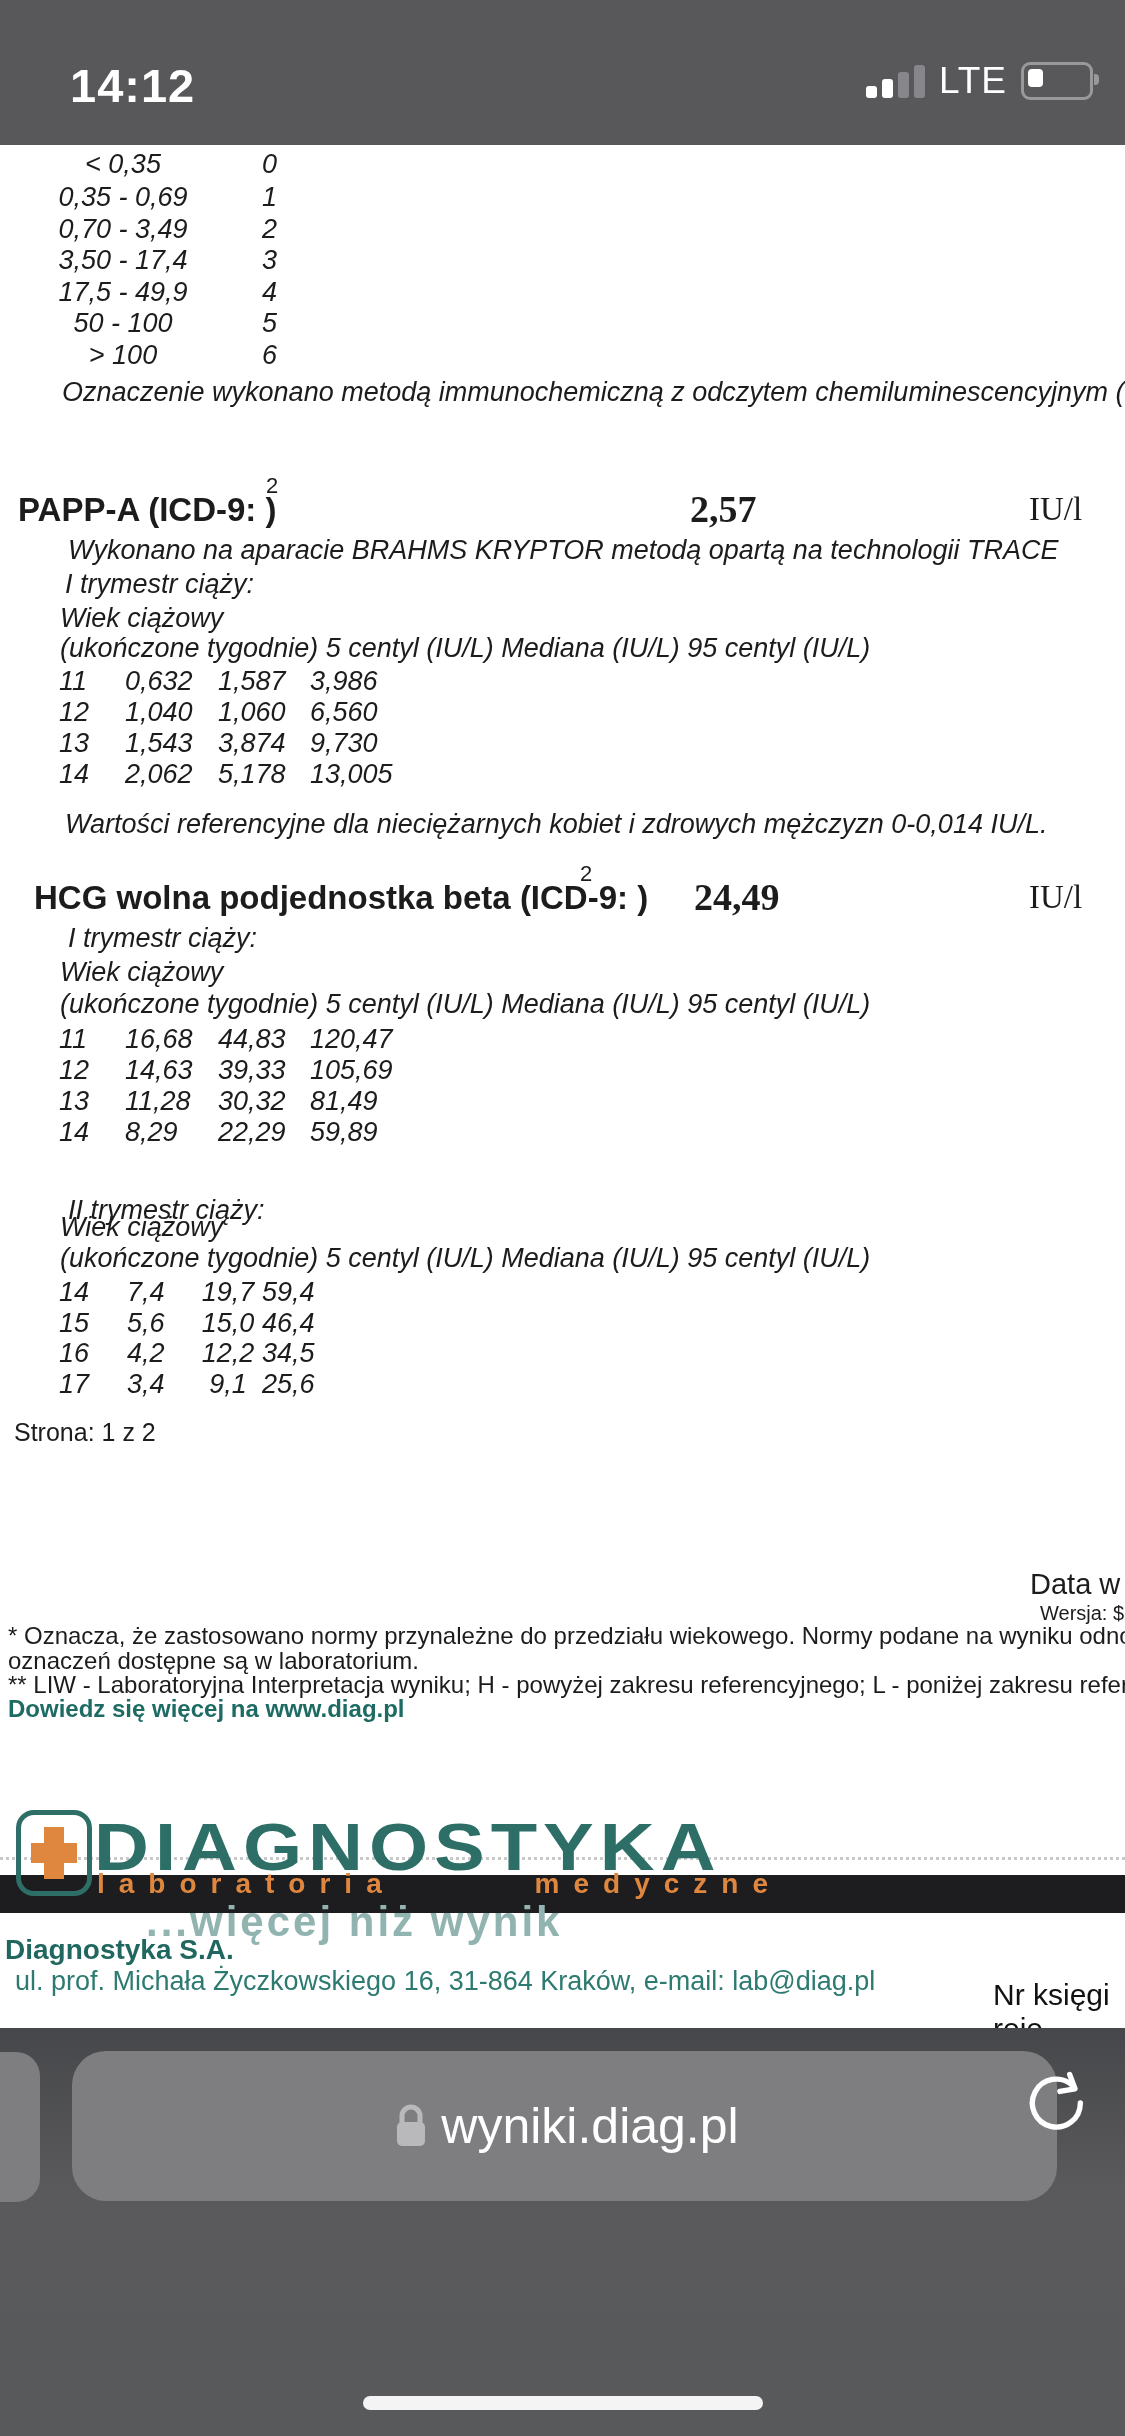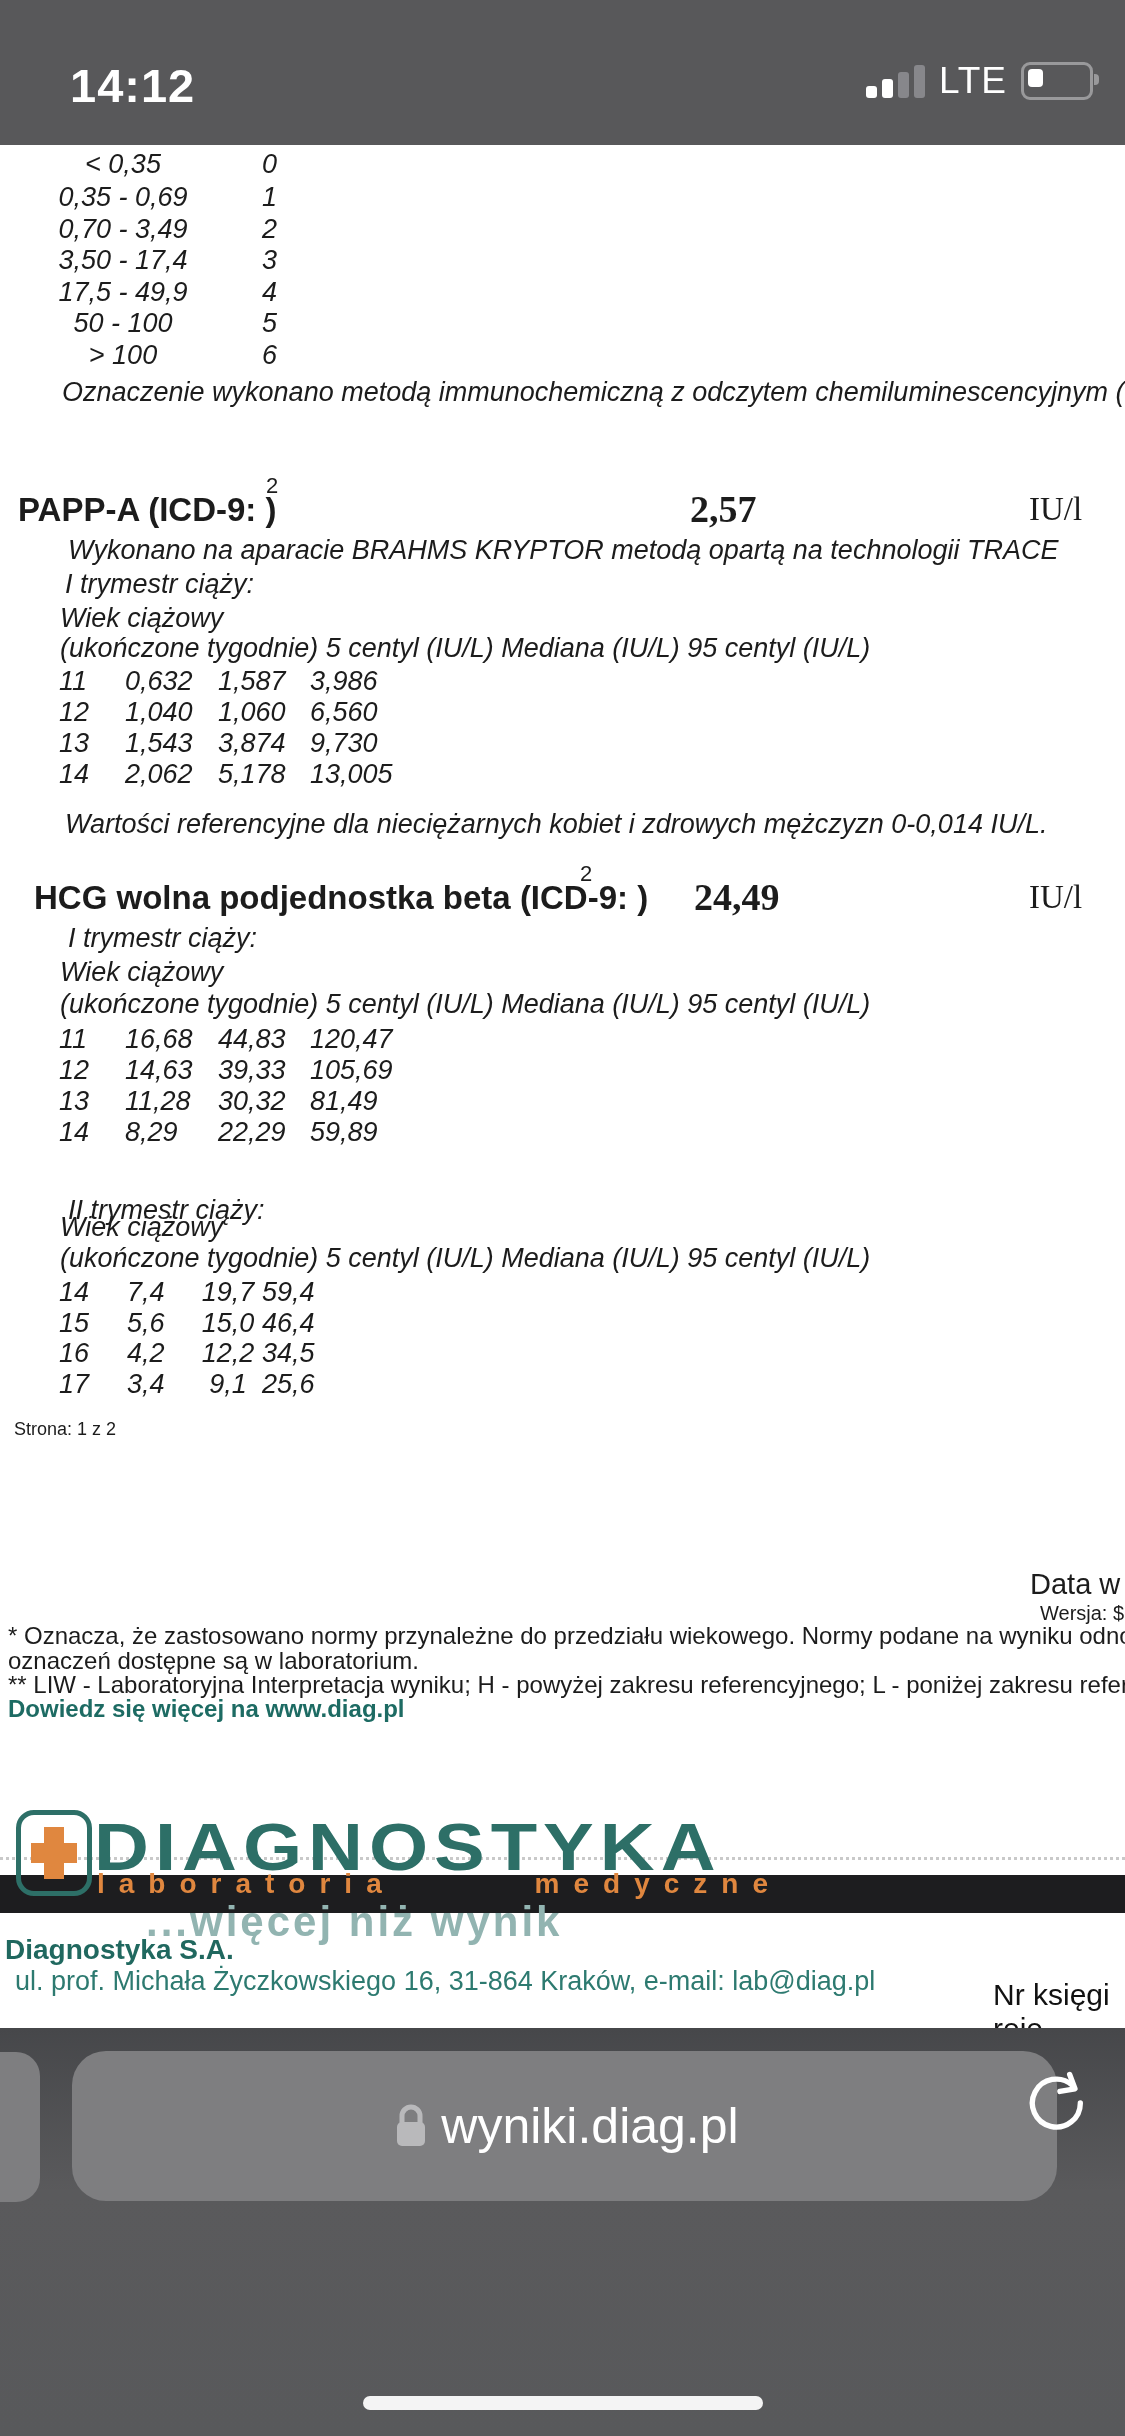--- a/index.html
+++ b/index.html
@@ -30,21 +30,21 @@
   .res-val{font-family:"Liberation Serif",serif;font-weight:bold;font-size:38px;}
   .res-unit{font-family:"Liberation Serif",serif;font-size:33px;}
   .body-line{font-size:27px;font-style:italic;}
   .drow{position:absolute;font-size:27px;font-style:italic;display:flex;}
   .ca span:nth-child(1){width:66px;}
   .ca span:nth-child(2){width:93px;}
   .ca span:nth-child(3){width:92px;}
   .cb span:nth-child(1){width:68px;}
   .cb span:nth-child(2){width:67px;}
   .cb span:nth-child(3){width:68px;text-align:center;}
-  .small{font-size:18px;}
+  .small{font-size:25px;}
   .foot{font-size:24px;}
   .page-dash{position:absolute;left:0;top:1712px;width:1125px;border-top:3px dotted #c9c9c9;}
   .band{position:absolute;left:0;top:1730px;width:1125px;height:38px;background:#1d1d1f;}
   
   .badge{position:absolute;left:16px;top:1810px;width:66px;height:76px;border:5px solid #2d6f67;border-radius:18px;}
   .badge .h{position:absolute;left:10px;top:28px;width:46px;height:20px;background:#e0873f;}
   .badge .v{position:absolute;left:23px;top:12px;width:20px;height:52px;background:#e0873f;}
   .wordmark{position:absolute;left:94px;top:1808px;font-size:76px;font-weight:bold;color:#2d6f67;letter-spacing:6px;transform:scaleY(0.88);transform-origin:left top;}
   .tagline{position:absolute;left:97px;top:1868px;width:685px;display:flex;justify-content:space-between;color:#e0873f;font-weight:bold;font-size:28px;letter-spacing:14px;}
   .slogan{position:absolute;left:146px;top:1898px;color:#92b4b1;font-weight:bold;font-size:42px;letter-spacing:3px;}

